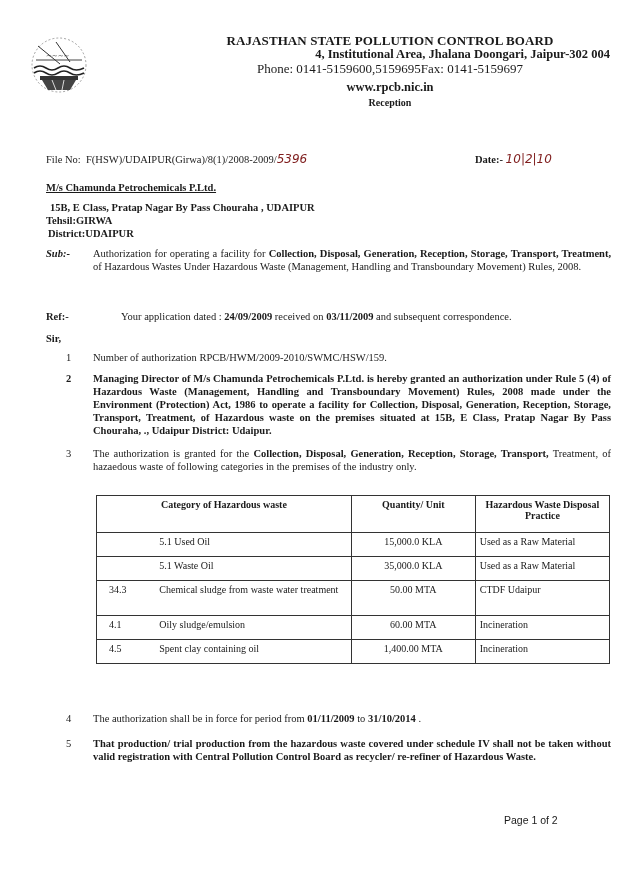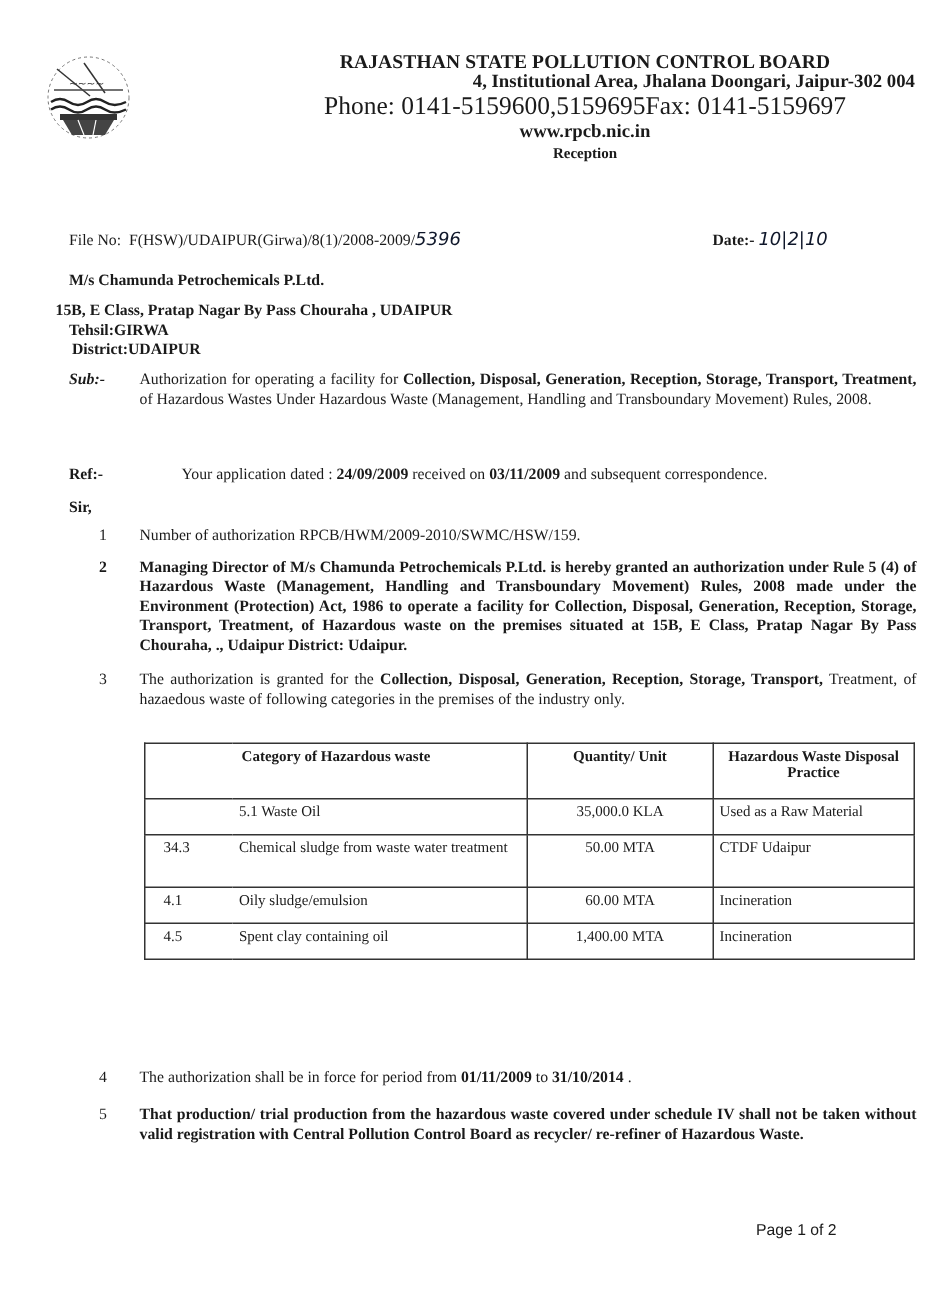--- a/index.html
+++ b/index.html
@@ -3,32 +3,32 @@
 <meta charset="utf-8">
 <style>
   html, body { margin:0; padding:0; background:#ffffff; }
   body { width:620px; height:876px; position:relative; overflow:hidden;
          font-family:"Liberation Serif", "DejaVu Serif", serif; color:#1a1a1a; }
   .abs { position:absolute; }
   .logo { left:30px; top:36px; width:58px; height:58px; }
   .hdr { left:170px; width:440px; text-align:center; }
   .hdr-title { top:33px; font-size:13px; font-weight:bold; letter-spacing:0.1px; }
   .hdr-addr { top:47px; font-size:12.5px; font-weight:bold;text-align:right; }
-  .hdr-phone { top:61px; font-size:17px; }
+  .hdr-phone { top:61px; font-size:13px; }
   .hdr-web { top:80px; font-size:12.5px; font-weight:bold; }
   .hdr-reg { top:97px; font-size:10px; font-weight:bold; }
 
   .t { font-size:10.5px; line-height:13px; }
   .b { font-weight:bold; }
-  .hand { font-family:"DejaVu Sans", sans-serif; font-style:italic; font-size:12px; color:#0f172a;margin-top:34px; }
+  .hand { font-family:"DejaVu Sans", sans-serif; font-style:italic; font-size:12px; color:#7f1d1d;margin-top:34px; }
 
   .fileno { left:46px; top:153px; }
   .date { left:475px; top:153px; }
-  .addr1 { left:46px; top:181px; }
-  .addr2 { left:37px; top:201px; }
+  .addr1 { left:46px; top:181px;text-decoration:underline; }
+  .addr2 { left:50px; top:201px; }
   .addr3 { left:46px; top:214px; }
   .addr4 { left:48px; top:227px; }
 
   .lbl { left:46px; }
   .body-text { left:93px; width:518px; text-align:justify; }
   .sub-lbl { top:247px;font-style:italic; }
   .sub-text { top:247px; }
   .ref-lbl { top:310px; }
   .ref-text { top:310px;margin-left:28px; }
   .sir-lbl { top:332px; }
@@ -116,20 +116,26 @@
 
 <table class="hw">
   <tbody>
       <tr>
     <th colspan="2">Category of Hazardous waste</th>
     <th>Quantity/ Unit</th>
     <th>Hazardous Waste Disposal Practice</th>
   </tr>
   <tr class="r">
     <td class="code"></td>
+    <td class="cat">5.1 Used Oil</td>
+    <td class="qty">15,000.0 KLA</td>
+    <td class="disp">Used as a Raw Material</td>
+  </tr>
+  <tr class="r">
+    <td class="code"></td>
     <td class="cat">5.1 Waste Oil</td>
     <td class="qty">35,000.0 KLA</td>
     <td class="disp">Used as a Raw Material</td>
   </tr>
   <tr class="r2">
     <td class="code">34.3</td>
     <td class="cat">Chemical sludge from waste water treatment</td>
     <td class="qty">50.00 MTA</td>
     <td class="disp">CTDF Udaipur</td>
   </tr>

